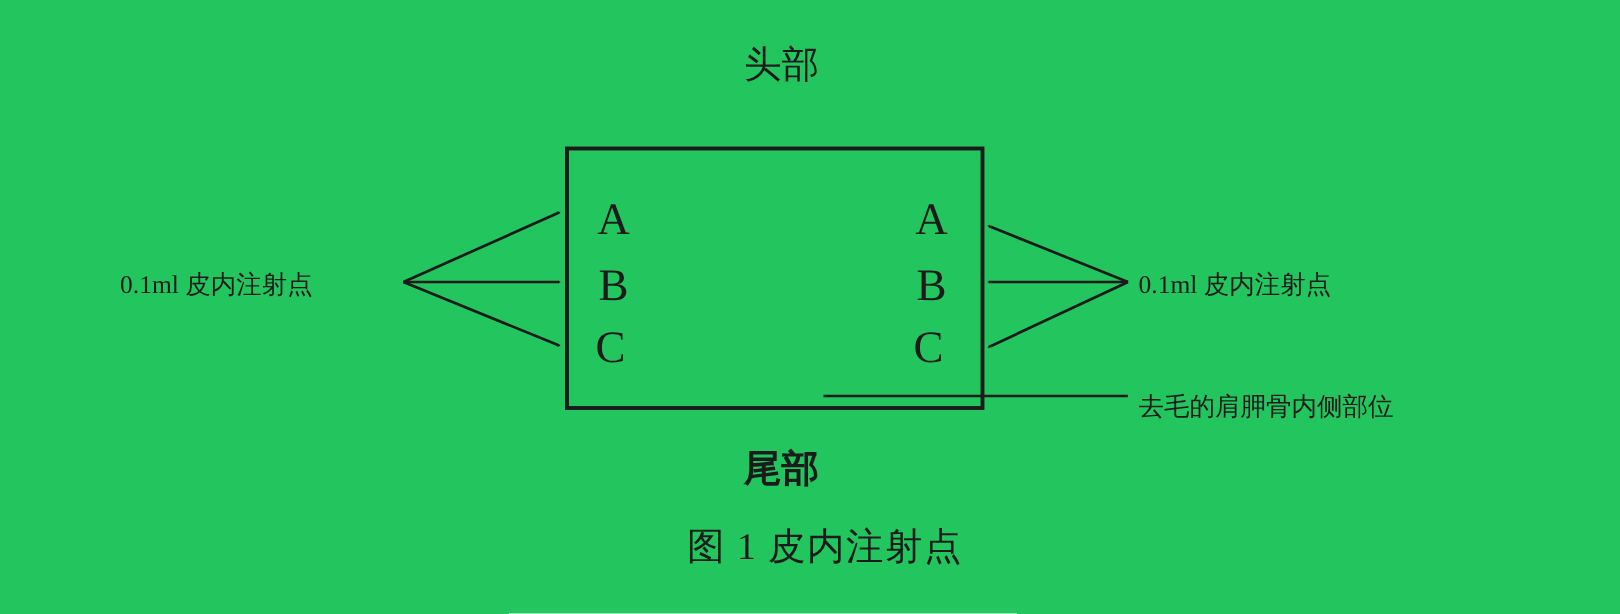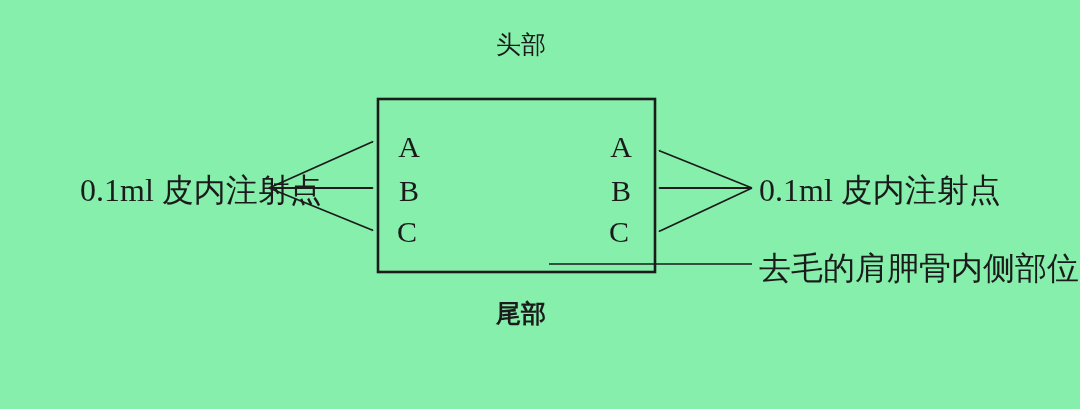--- a/index.html
+++ b/index.html
@@ -5,32 +5,32 @@
   * { margin: 0; padding: 0; box-sizing: border-box; }
   html, body { background: #ffffff; }
   body {
     font-family: "Liberation Serif", "DejaVu Serif", serif;
     color: #1b1b1b;
   }
   .canvas {
     position: relative;
     width: 1080px;
     height: 409px;
-    background: #86efac;
+    background: #22c55e;
     overflow: hidden;
   }
   .svg-layer {
     position: absolute;
     left: 0; top: 0;
     width: 1080px; height: 409px;
   }
   .label {
     position: absolute;
     white-space: nowrap;
-    font-size: 32px;
+    font-size: 17px;
     line-height: 1;
     color: #1b1b1b;
   }
   .label.center { transform: translate(-50%, -50%); }
   .label.vcenter { transform: translateY(-50%); }
   .point-letter {
     position: absolute;
     transform: translate(-50%, -50%);
     font-size: 30px;
     line-height: 1;
@@ -76,18 +76,19 @@
   <div class="label vcenter" style="left:759px; top:190px;">0.1ml 皮内注射点</div>
 
   <span class="point-letter" style="left:409px; top:147px;">A</span>
   <span class="point-letter" style="left:409px; top:191px;">B</span>
   <span class="point-letter" style="left:407px; top:232px;">C</span>
 
   <span class="point-letter" style="left:621px; top:147px;">A</span>
   <span class="point-letter" style="left:621px; top:191px;">B</span>
   <span class="point-letter" style="left:619px; top:232px;">C</span>
 
-  <div class="label vcenter" style="left:759px; top:271px;font-family:Liberation Mono, monospace;">去毛的肩胛骨内侧部位</div>
+  <div class="label vcenter" style="left:759px; top:271px;">去毛的肩胛骨内侧部位</div>
 
   <div class="label zone-label center" style="left:521px; top:313px;font-weight:bold;">尾部</div>
 
+  <div class="label caption center" style="left:550px; top:365px;">图 1  皮内注射点</div>
 
 </div>
 
 </body></html>

